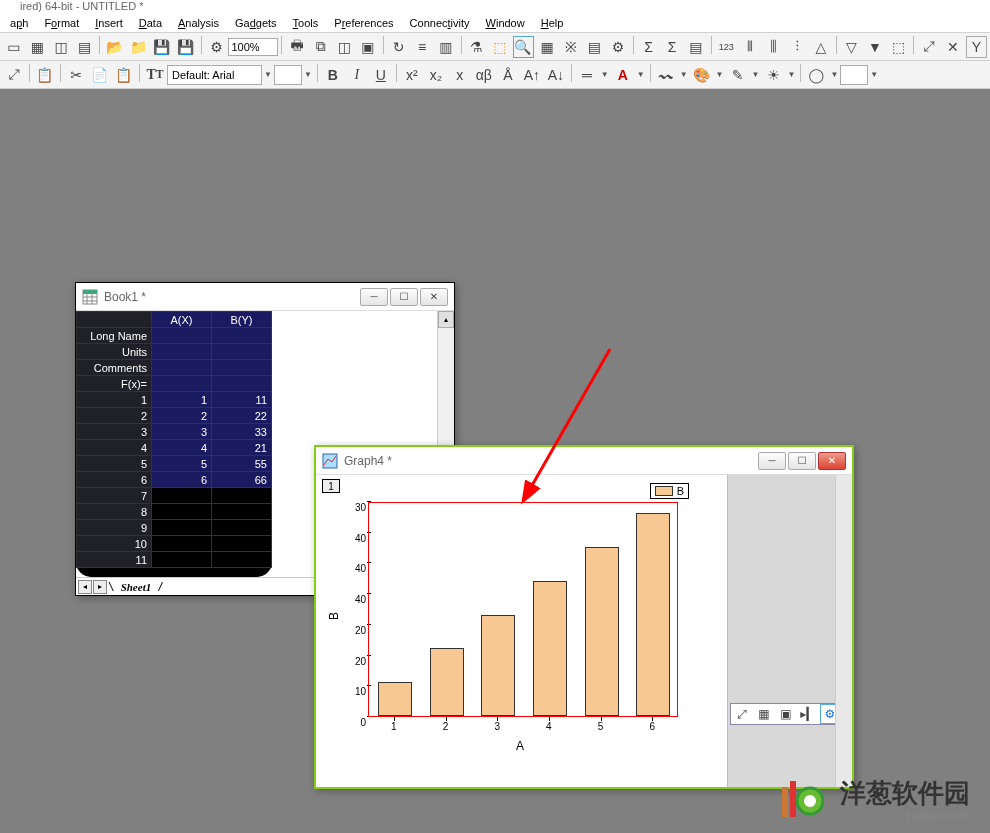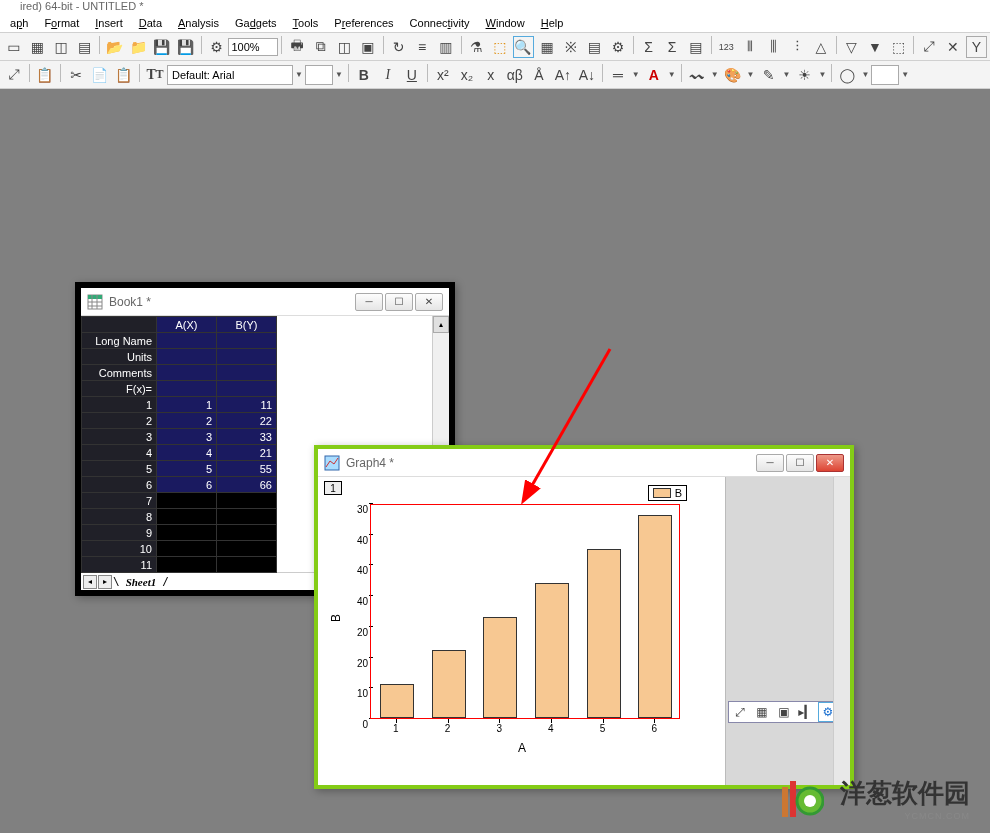--- a/index.html
+++ b/index.html
@@ -12,55 +12,55 @@
 .menubar { background: #fff; height: 20px; display: flex; align-items: center; padding: 0 2px; border-bottom: 1px solid #d0d0d0; }
 .menubar .menu-item { padding: 2px 8px; color: #000; cursor: default; }
 .menubar .menu-item u { text-decoration: underline; }
 
 
 .toolbar-row { background: #f4f4f4; height: 28px; display: flex; align-items: center; padding: 0 2px; border-bottom: 1px solid #d0d0d0; gap: 0; }
 .tool-btn { width: 22px; height: 22px; display: inline-flex; align-items: center; justify-content: center; margin: 0 1px; cursor: default; font-size: 14px; color: #444; }
 .tool-sep { width: 3px; height: 22px; margin: 0 2px; }
 .tool-sep::before { content: ""; display: block; width: 1px; height: 18px; background: #bbb; margin-left: 1px; }
 .zoom-box { width: 50px; height: 18px; border: 1px solid #aaa; background: #fff; font-size: 11px; padding: 0 2px; display: inline-flex; align-items: center; gap: 32px; }
-.font-box { width: 126px; height: 20px; border: 1px solid #aaa; background: #fff; font-size: 11px; padding: 0 4px; display: inline-flex; align-items: center; }
+.font-box { width: 95px; height: 20px; border: 1px solid #aaa; background: #fff; font-size: 11px; padding: 0 4px; display: inline-flex; align-items: center; }
 .small-box { width: 28px; height: 20px; border: 1px solid #aaa; background: #fff; font-size: 11px; padding: 0 2px; display: inline-flex; align-items: center; }
 .dd-arrow { font-size: 8px; padding: 0 2px; color: #555; }
 
 
 .workspace { position: absolute; top: 89px; left: 0; right: 0; bottom: 0; background: #808080; }
 
 
-.child-window { position: absolute; background: #fff; border: 6px solid #000000; box-shadow: 2px 2px 8px rgba(0,0,0,0.3); }
+.child-window { position: absolute; background: #fff; border: 1px solid #000000; box-shadow: 2px 2px 8px rgba(0,0,0,0.3); }
 .child-titlebar { height: 28px; background: #fff; display: flex; align-items: center; padding: 0 6px; border-bottom: 1px solid #ddd; }
 .child-titlebar .icon { width: 16px; height: 16px; margin-right: 6px; }
 .child-titlebar .title { flex: 1; color: #666; font-size: 12px; }
 .child-titlebar .winbtns { display: flex; gap: 2px; }
 .winbtn { width: 28px; height: 18px; border: 1px solid #aaa; background: linear-gradient(#fdfdfd,#e5e5e5); border-radius: 2px; display: flex; align-items: center; justify-content: center; font-size: 10px; color: #444; }
 .winbtn.close { background: linear-gradient(#e98,#d43); color: #fff; border-color: #a33; }
 
 
 #book { top: 193px; left: 75px; width: 380px; height: 314px; }
 .worksheet { display: flex; height: calc(100% - 28px - 18px); }
-.ws-table { background: #000; color: #fff; font-size: 11px; }
+.ws-table { background: #000; color: #fff; font-size: 11px; border-radius: 15px; }
 .ws-table table { border-collapse: collapse; }
 .ws-table th, .ws-table td { border: 1px solid #333; height: 16px; padding: 0 4px; text-align: right; min-width: 30px; }
 .ws-table th { background: #202028; font-weight: normal; }
 .ws-table .row-head { background: #202028; text-align: right; min-width: 65px; }
 .ws-table .col-head { text-align: center; }
 .ws-table .selected { background: #1a1a60; }
 .ws-scroll { width: 17px; background: #f0f0f0; border-left: 1px solid #ccc; position: relative; margin-left: auto; }
 .ws-scroll .thumb-up, .ws-scroll .thumb-down { height: 17px; background: #e0e0e0; border: 1px solid #aaa; display: flex; align-items: center; justify-content: center; font-size: 8px; }
 .ws-scroll .thumb-down { position: absolute; bottom: 0; left: 0; right: 0; }
 .sheet-tabs { height: 18px; background: #fff; display: flex; align-items: center; border-top: 1px solid #ccc; padding: 0 2px; font-size: 11px; }
 .sheet-tabs .nav { width: 14px; height: 14px; border: 1px solid #888; background: #eee; display: inline-flex; align-items: center; justify-content: center; font-size: 8px; margin-right: 1px; }
 .sheet-tabs .tab { background: #fff; padding: 0 6px; font-family: "Times New Roman", serif; font-weight: bold; font-style: italic; }
 
 
-#graph { top: 356px; left: 314px; width: 540px; height: 344px; border: 4px solid #84cc16; }
+#graph { top: 356px; left: 314px; width: 540px; height: 344px; border: 2px solid #84cc16; }
 .graph-body { position: relative; height: calc(100% - 28px); background: #fff; display: flex; }
 .graph-canvas { flex: 1; position: relative; background: #fff; }
 .layer-badge { position: absolute; top: 4px; left: 6px; width: 18px; height: 14px; border: 1px solid #000; background: #eee; text-align: center; font-size: 10px; line-height: 13px; }
 .legend-box { position: absolute; top: 8px; right: 38px; border: 1px solid #000; padding: 1px 4px; display: flex; align-items: center; gap: 4px; font-size: 11px; background: #fff; }
 .legend-swatch { width: 18px; height: 10px; background: #f7c892; border: 1px solid #333; }
 
 .plot-area { position: absolute; top: 27px; left: 52px; width: 310px; height: 215px; border: 1px solid #f00; }
 .bar { position: absolute; bottom: 0; width: 34px; background: #f7c892; border: 1px solid #333; }
 
 .y-ticks { position: absolute; left: 30px; top: 27px; height: 215px; width: 20px; }

